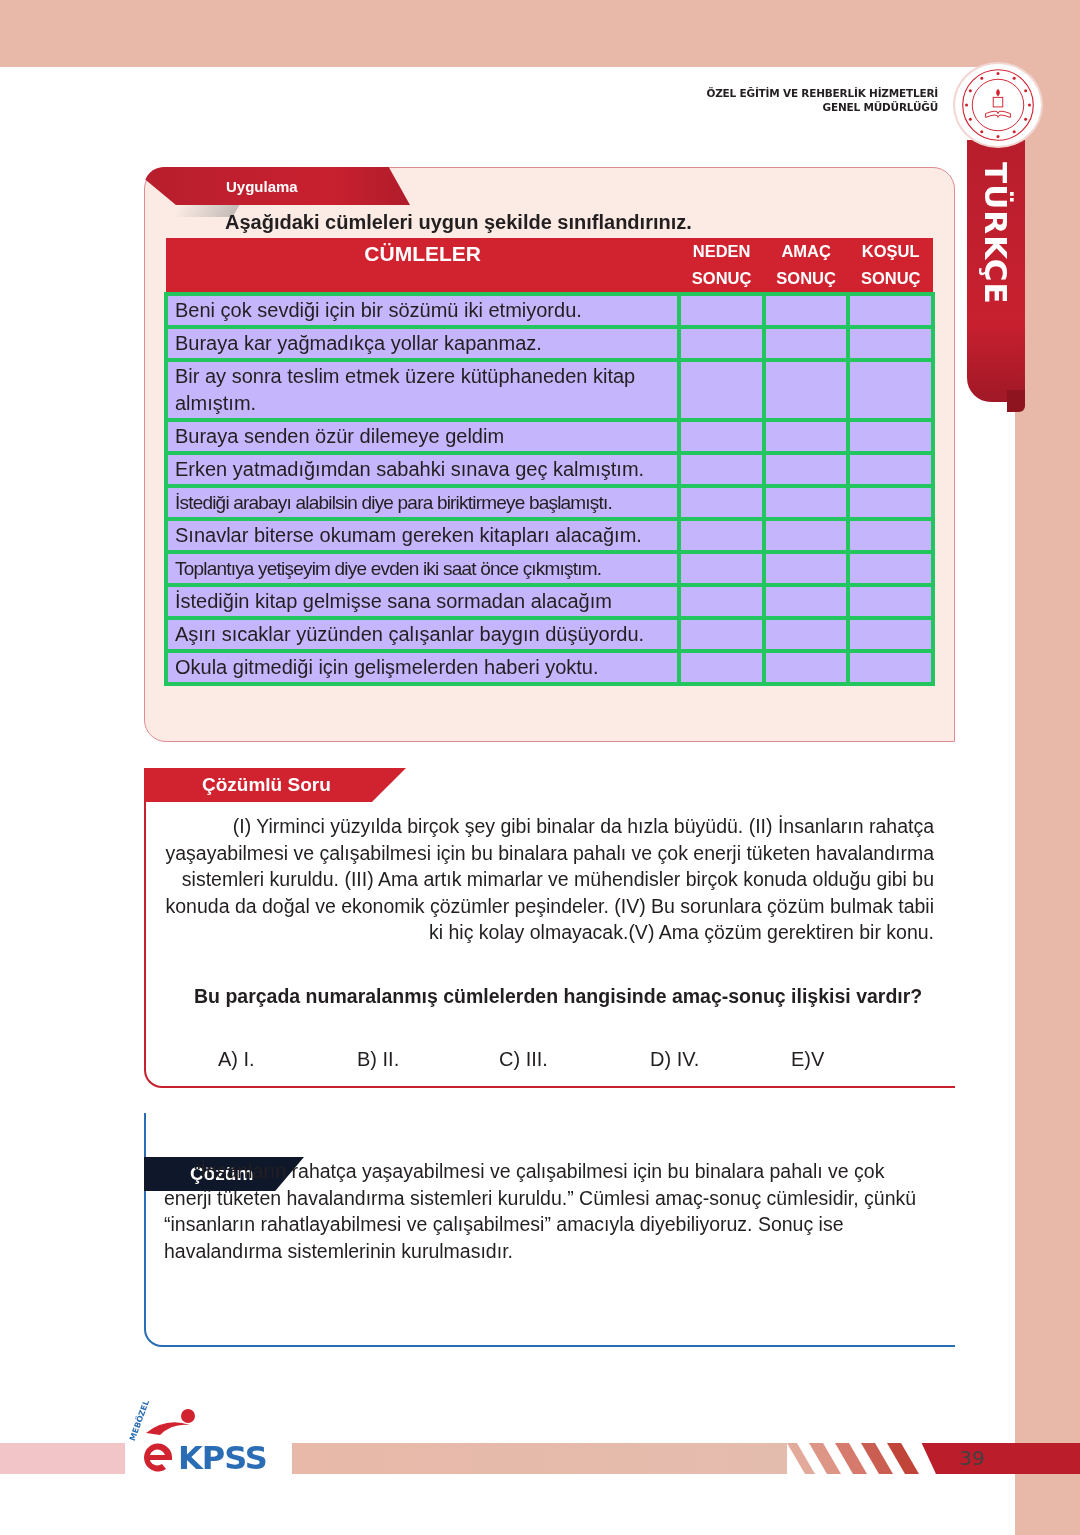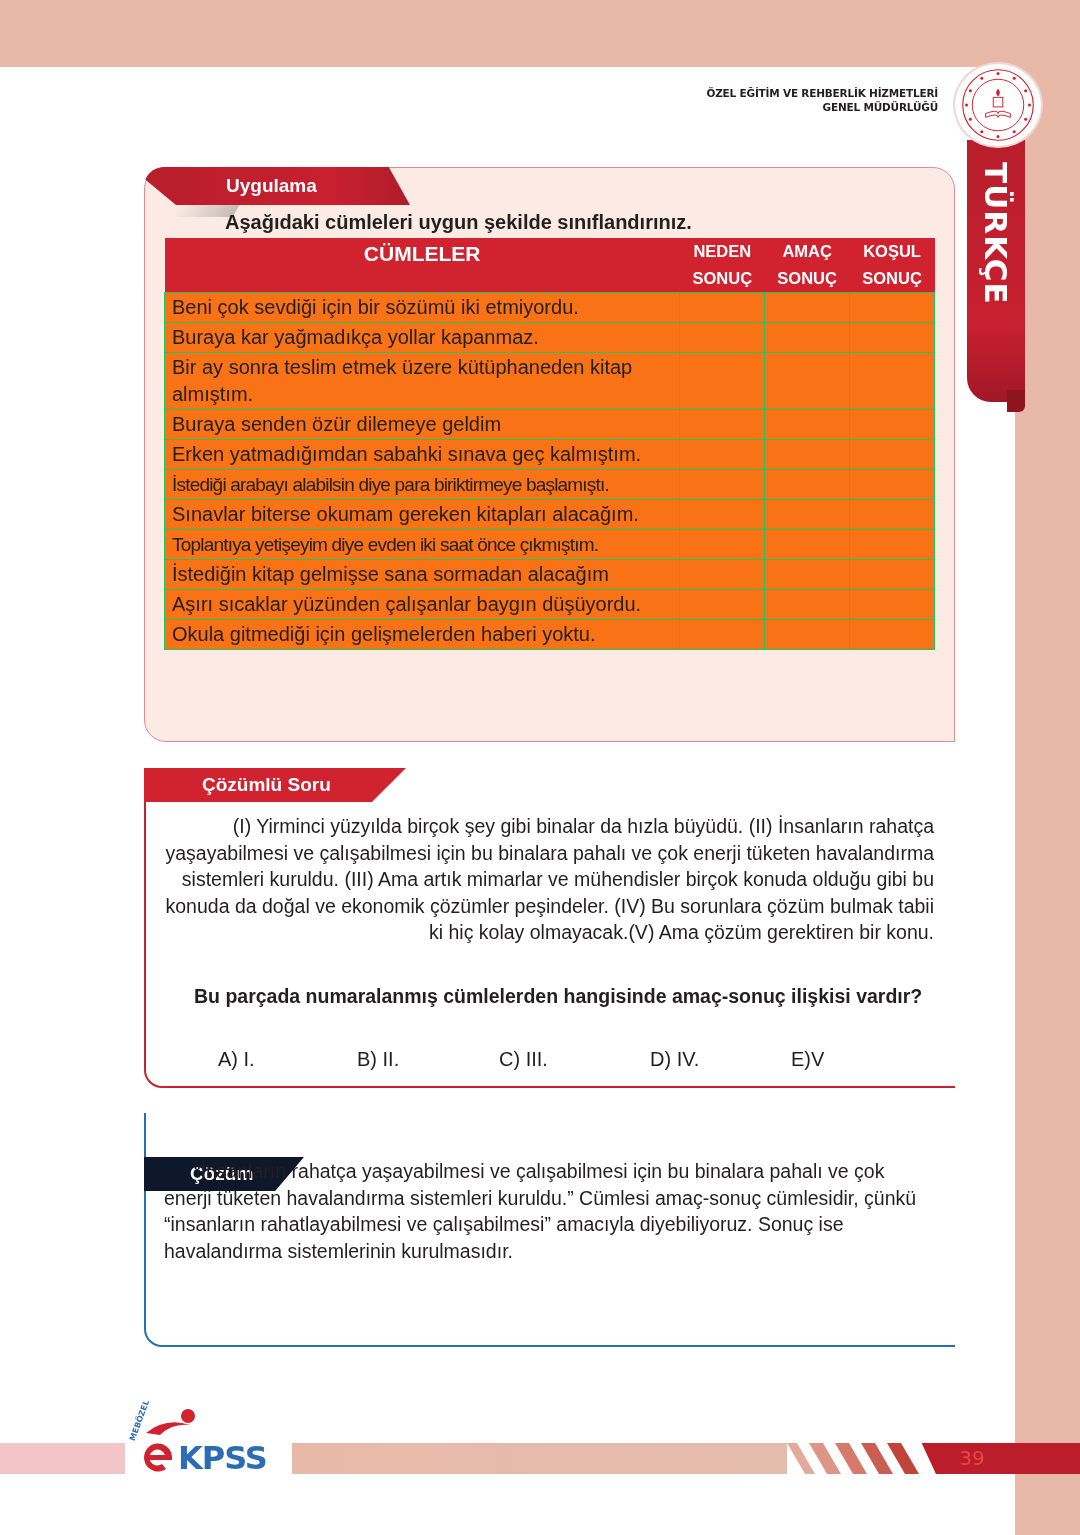--- a/index.html
+++ b/index.html
@@ -21,33 +21,33 @@
     border-radius: 0 0 0 24px; }
   .ribbon::after { content: ""; position: absolute; left: 40px; bottom: -10px; width: 18px; height: 22px;
     background: #8e1420; border-radius: 0 0 6px 0; }
   .ribbon-text { position: absolute; left: 7px; top: 22px; width: 44px; height: 180px;
     writing-mode: vertical-rl; font-family: "DejaVu Sans", sans-serif; font-weight: bold;
     font-size: 31px; color: #ffffff; letter-spacing: 1px; display: flex; align-items: center; }
 
   
   .app-box { position: absolute; left: 144px; top: 167px; width: 811px; height: 575px;
     background: #fbebe4; border: 1.5px solid #e08a93; border-radius: 22px 22px 0 22px; }
-  .tab { position: absolute; height: 38px; color: #fff; font-weight: bold; font-size: 19px;
+  .tab { position: absolute; height: 38px; color: #fff; font-weight: bold; font-size: 15px;
     display: flex; align-items: center; }
   .tab-uyg { left: 144px; top: 167px; width: 266px; background: linear-gradient(90deg,#b81e2d,#c8202f 70%,#b01c2a);
     clip-path: polygon(0 0, 92% 0, 100% 100%, 12% 100%, 0 30%); padding-left: 82px; border-radius: 20px 0 0 0; }
   .tab-shadow { position: absolute; left: 176px; top: 205px; width: 60px; height: 12px;
     background: linear-gradient(90deg, rgba(160,160,160,0.0), rgba(130,130,130,0.45)); transform: skewX(-30deg); }
   .instruction { position: absolute; left: 225px; top: 211px; font-size: 20px; font-weight: bold; color: #231f20; }
 
   table.sent { position: absolute; left: 164px; top: 238px; width: 771px; border-collapse: collapse; }
   table.sent th { background: #d1222f; color: #ffffff; font-weight: bold; padding: 0; }
   table.sent th.main { font-size: 21px; text-align: center; vertical-align: top; padding-top: 4px; width: 510px; }
   table.sent th.col { font-size: 16.5px; line-height: 27px; text-align: center; }
-  table.sent td { border: 1px solid #22c55e; font-size: 20px; line-height: 27px; padding: 1px 7px; color: #231f20; background: #f97316; }
+  table.sent td { border: 4px solid #22c55e; font-size: 20px; line-height: 27px; padding: 1px 7px; color: #231f20; background: #c4b5fd; }
   table.sent td.cell { width: 84px; }
   table.sent td.cond { font-size: 19px; letter-spacing: -0.8px; }
   table.sent tr.hdr { height: 54px; }
 
   
   .q-box { position: absolute; left: 144px; top: 768px; width: 811px; height: 320px;
     border-left: 2px solid #c8202f; border-bottom: 2px solid #c8202f; border-radius: 0 0 0 18px; }
   .tab-q { left: 144px; top: 768px; width: 262px; height: 34px; background: #d1222f;
     clip-path: polygon(0 0, 100% 0, 87% 100%, 0 100%); padding-left: 58px; font-size: 19px; }
   .q-text { position: absolute; left: 164px; top: 813px; width: 770px; font-size: 19.5px; line-height: 26.6px; color: #231f20; text-align: right; }
@@ -65,21 +65,21 @@
   .s-text .ind { display: inline-block; width: 30px; }
 
   
   .foot-left { position: absolute; left: 0; top: 1443px; width: 125px; height: 31px; background: #f2c6c8; }
   .foot-mid { position: absolute; left: 292px; top: 1443px; width: 495px; height: 31px;
     background: linear-gradient(90deg, #e8b9a9, #e4bcae); }
   .foot-stripes { position: absolute; left: 787px; top: 1443px; width: 150px; height: 31px; }
   .foot-red { position: absolute; left: 900px; top: 1443px; width: 180px; height: 31px; background: #bb1d2b;
     clip-path: polygon(12% 0, 100% 0, 100% 100%, 20% 100%); }
   .page-num { position: absolute; left: 952px; top: 1445px; width: 40px; font-family: "DejaVu Sans", sans-serif;
-    color: #ef4444; font-size: 20px; line-height: 27px; text-align: center; }
+    color: #404040; font-size: 20px; line-height: 27px; text-align: center; }
   .logo { position: absolute; left: 128px; top: 1405px; width: 164px; height: 75px; }
   .logo-kpss { position: absolute; left: 50px; top: 33px; font-family: "DejaVu Sans", sans-serif; font-weight: bold;
     font-size: 32px; color: #2a6db5; letter-spacing: -1px; line-height: 40px; }
   .logo-meb { position: absolute; left: 0px; top: 34px; font-family: "DejaVu Sans", sans-serif; font-size: 8px; font-weight: bold;
     color: #2a6db5; transform: rotate(-70deg); transform-origin: left top; }
 </style>
 </head>
 <body>
 
 <div class="top-band"></div>

